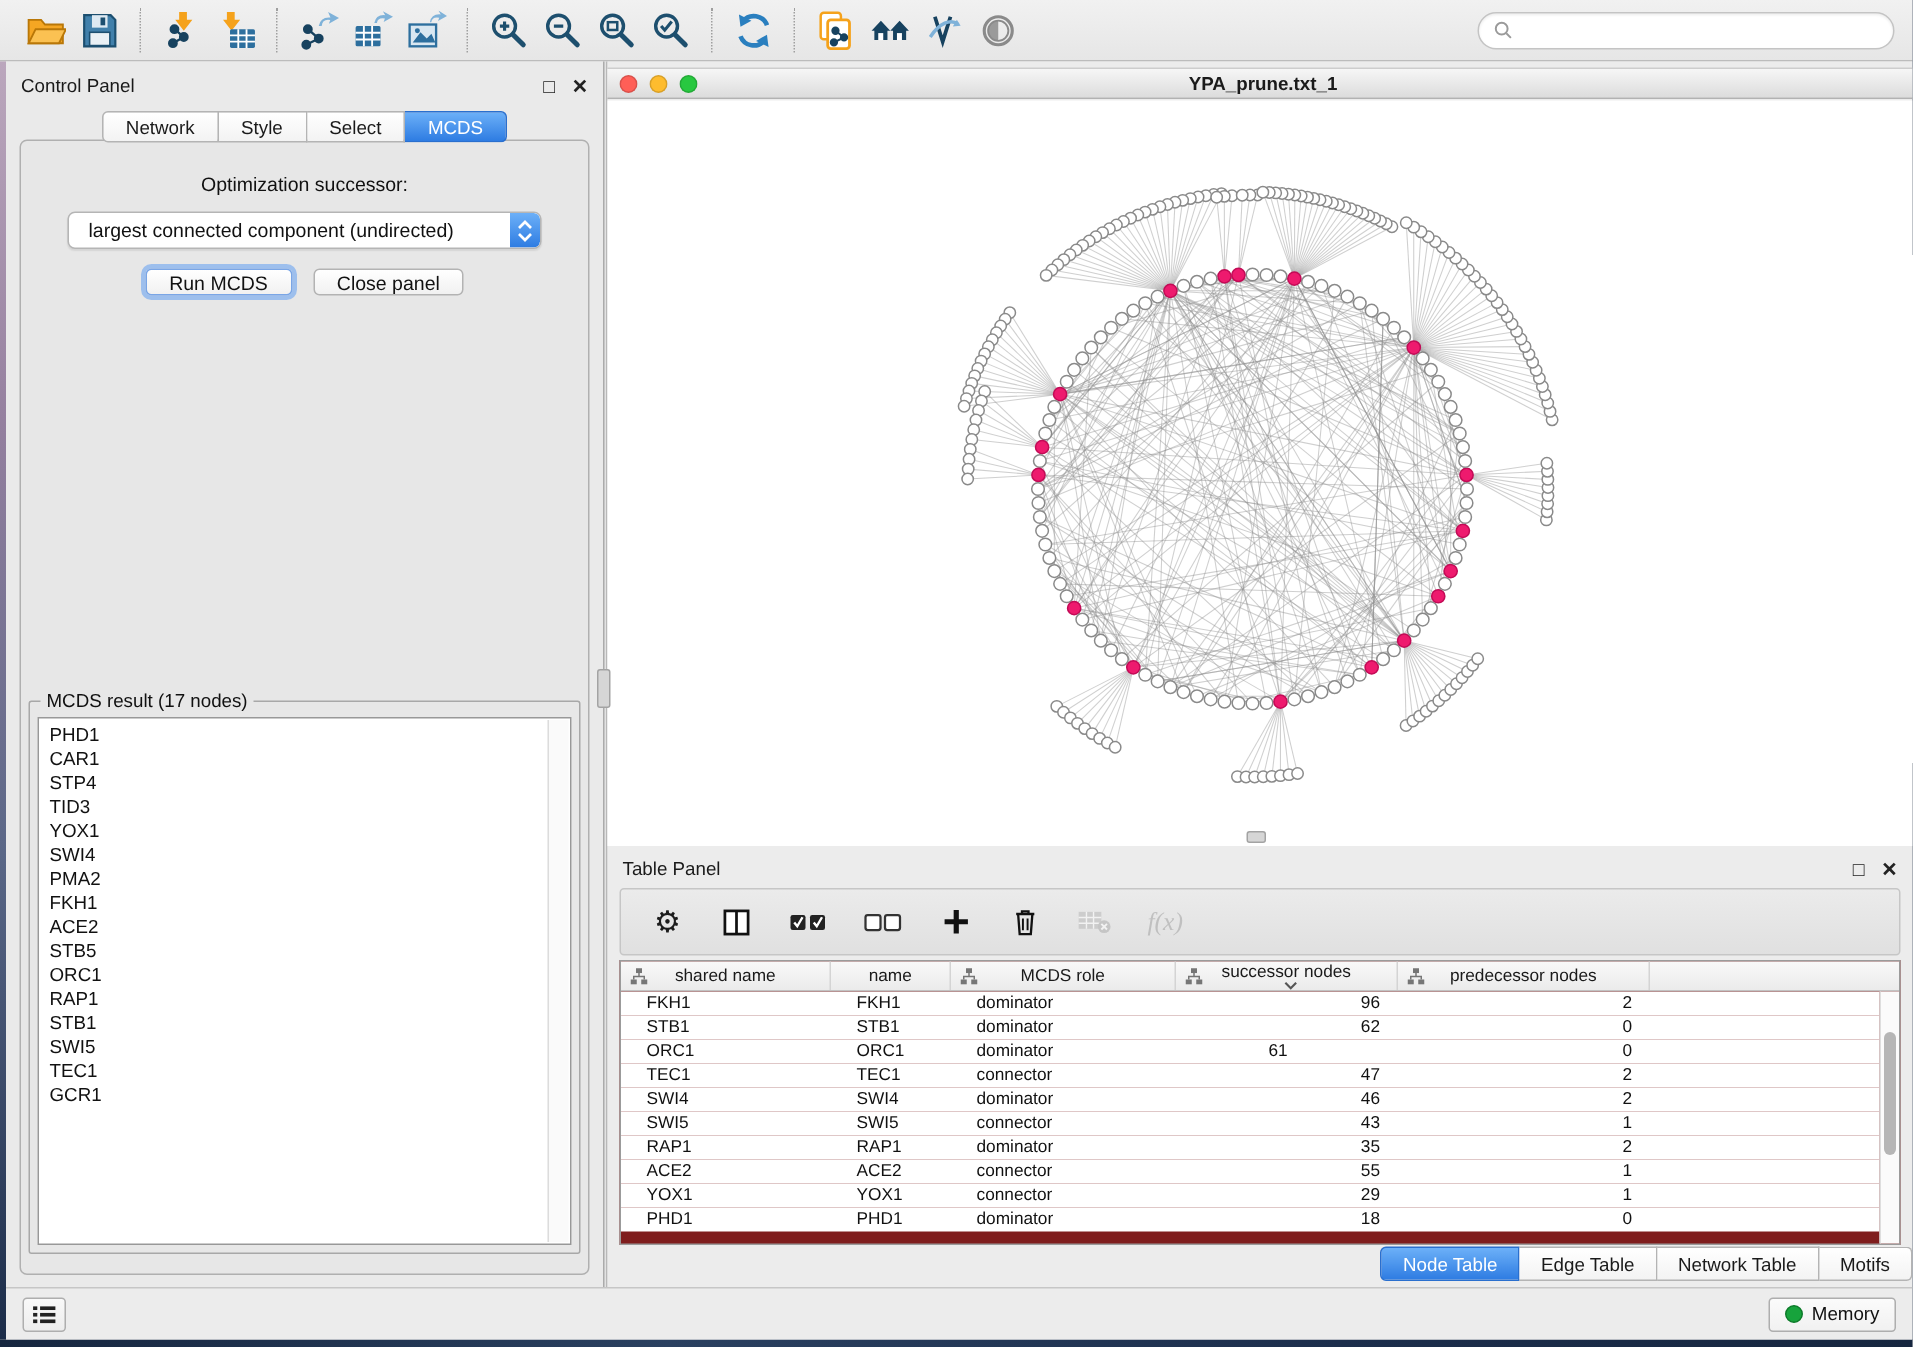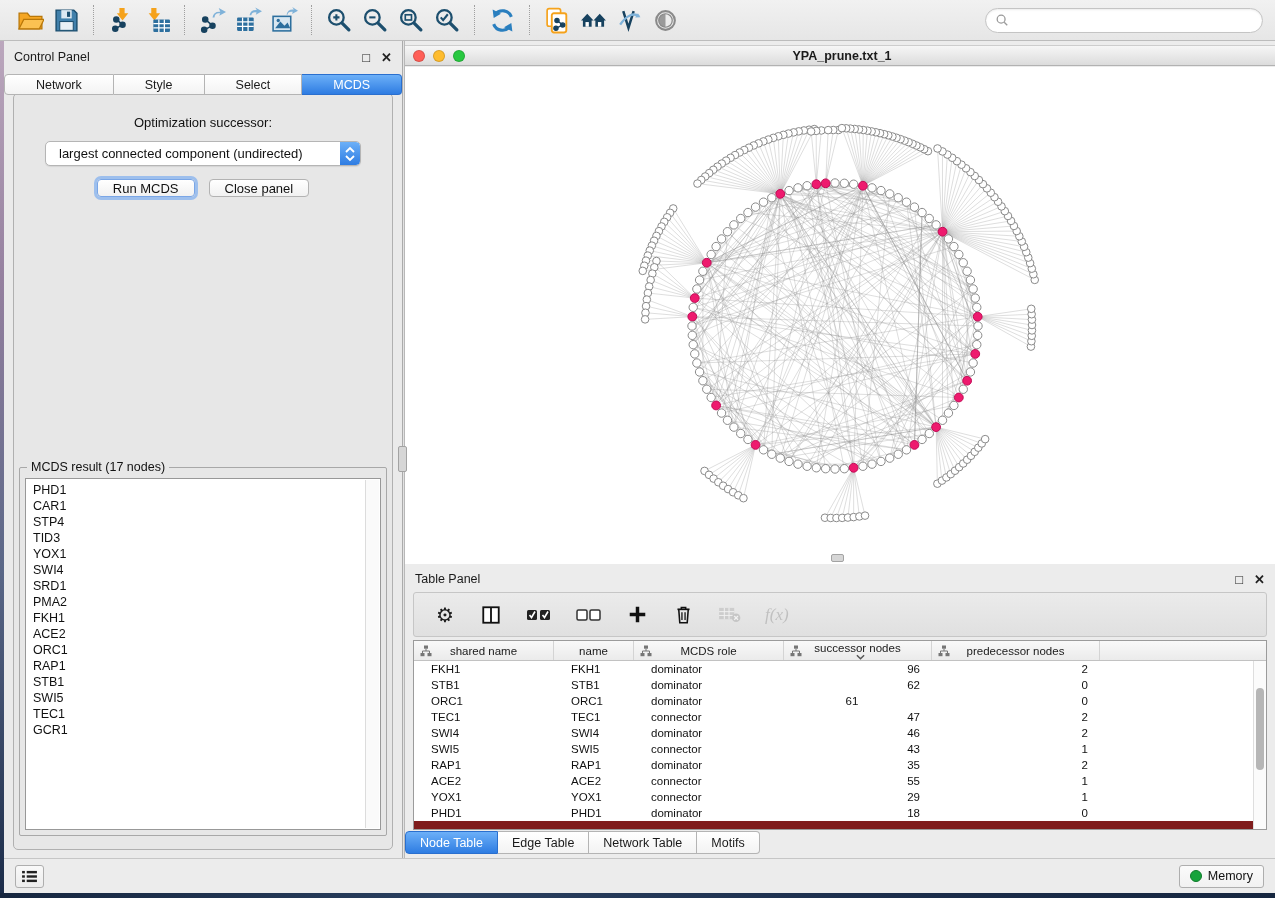--- a/index.html
+++ b/index.html
@@ -21,21 +21,21 @@
 .tb-search{margin-left:auto;width:278px;height:25px;background:#fff;border:1px solid #c4c4c4;
   border-radius:13px;display:flex;align-items:center;padding:0 9px;gap:6px;box-shadow:inset 0 1px 2px rgba(0,0,0,.08)}
 .tb-search svg{width:14px;height:14px;flex:none}
 .tb-search input{border:none;outline:none;flex:1;font-size:12px;background:transparent;font-family:inherit}
 
 .control-panel{position:absolute;left:4px;top:41px;width:398px;height:817px;background:#eaeaea}
 .panel-titlebar{height:28px;display:flex;align-items:center;padding:4px 10px 0;font-size:12.5px;color:#1a1a1a}
 .panel-controls{margin-left:auto;display:flex;gap:11px;font-size:13px;color:#222;font-weight:bold}
 .pc{cursor:default;line-height:13px}
 .cp-tabs{position:absolute;top:33px;left:0;right:0;display:flex;justify-content:center;z-index:3}
-.seg{height:21px;padding:0 31px;background:linear-gradient(#ffffff,#f3f3f3);border:1px solid #b4b4b4;
+.seg{height:21px;padding:0 15px;background:linear-gradient(#ffffff,#f3f3f3);border:1px solid #b4b4b4;
   border-left:none;font-size:12.5px;display:flex;align-items:center;color:#1a1a1a}
 .seg:first-child{border-left:1px solid #b4b4b4;border-radius:4px 0 0 4px}
 .seg:last-child{border-radius:0 4px 4px 0}
 .seg.active{background:linear-gradient(#6cb0f8,#2e7ce2);border-color:#2a6fce;color:#fff}
 .cp-pane{position:absolute;left:9px;right:9px;top:52px;bottom:8px;background:#e7e7e7;
   border:1px solid #b0b0b0;border-radius:5px}
 .opt-label{margin-top:21px;text-align:center;font-size:13px;color:#111}
 .combo{margin:11px auto 0;width:316px;height:25px;background:#fff;border:1px solid #b5b5b5;
   border-radius:5px;display:flex;align-items:stretch;overflow:hidden;box-shadow:0 1px 1px rgba(0,0,0,.08)}
 .combo-text{flex:1;padding-left:13px;line-height:23px;font-size:13px;color:#111;white-space:nowrap}
@@ -84,21 +84,21 @@
 .th-ic svg{width:12px;height:12px;display:block}
 .th-sort{margin-left:5px;display:flex}
 .th-sort svg{width:9px;height:6px}
 .th-fill{flex:1;border-right:none}
 .tb-body{position:absolute;top:20px;bottom:0;left:0;right:13px;overflow:hidden}
 .tr{display:flex;height:16px;align-items:center;background:#fff}
 .td{flex:none;font-size:11.5px;color:#111;padding-left:17px;white-space:nowrap;overflow:hidden}
 .td.num{text-align:right;padding-left:0;padding-right:12px}
 .tb-scroll{position:absolute;top:20px;right:0;bottom:0;width:13px;background:#fbfbfb;border-left:1px solid #dedede}
 .tb-thumb{position:absolute;top:27px;height:82px;left:2px;right:2px;background:#b6b6b6;border-radius:5px}
-.tp-tabs{position:absolute;left:0;right:0;top:267px;display:flex;justify-content:flex-start}
+.tp-tabs{position:absolute;left:0;right:0;top:267px;display:flex;justify-content:flex-end}
 .tp-tabs .seg{height:23px;font-size:12.5px;padding:0 14px}
 
 .status-bar{position:absolute;left:4px;right:0;top:858px;height:35px;background:#ececec;
   border-top:1px solid #c6c6c6;display:flex;align-items:center;padding:0 11px}
 .list-btn{width:29px;height:23px;border:1px solid #aeaeae;background:linear-gradient(#f9f9f9,#ededed);
   border-radius:3px;display:flex;align-items:center;justify-content:center}
 .list-btn svg{width:17px;height:13px}
 .memory-btn{margin-left:auto;height:23px;border:1px solid #aeaeae;background:linear-gradient(#fbfbfb,#f1f1f1);
   border-radius:3px;display:flex;align-items:center;gap:6px;padding:0 10px;font-size:12.5px;color:#111;font-family:inherit}
 .memory-dot{width:12px;height:12px;border-radius:50%;background:#17a33c;border:1px solid #0e7c2b}
@@ -294,24 +294,24 @@
       <div class="groupbox">
         <span class="groupbox-legend">MCDS result (17 nodes)</span>
         <div class="mcds-list">
           <div class="list-items">
               <div class="list-item">PHD1</div>
               <div class="list-item">CAR1</div>
               <div class="list-item">STP4</div>
               <div class="list-item">TID3</div>
               <div class="list-item">YOX1</div>
               <div class="list-item">SWI4</div>
-              <div class="list-item">SRD1</div>
               <div class="list-item">PMA2</div>
               <div class="list-item">FKH1</div>
               <div class="list-item">ACE2</div>
+              <div class="list-item">STB5</div>
               <div class="list-item">ORC1</div>
               <div class="list-item">RAP1</div>
               <div class="list-item">STB1</div>
               <div class="list-item">SWI5</div>
               <div class="list-item">TEC1</div>
               <div class="list-item">GCR1</div>
             </div>
           <div class="list-scroll"></div>
         </div>
       </div>

